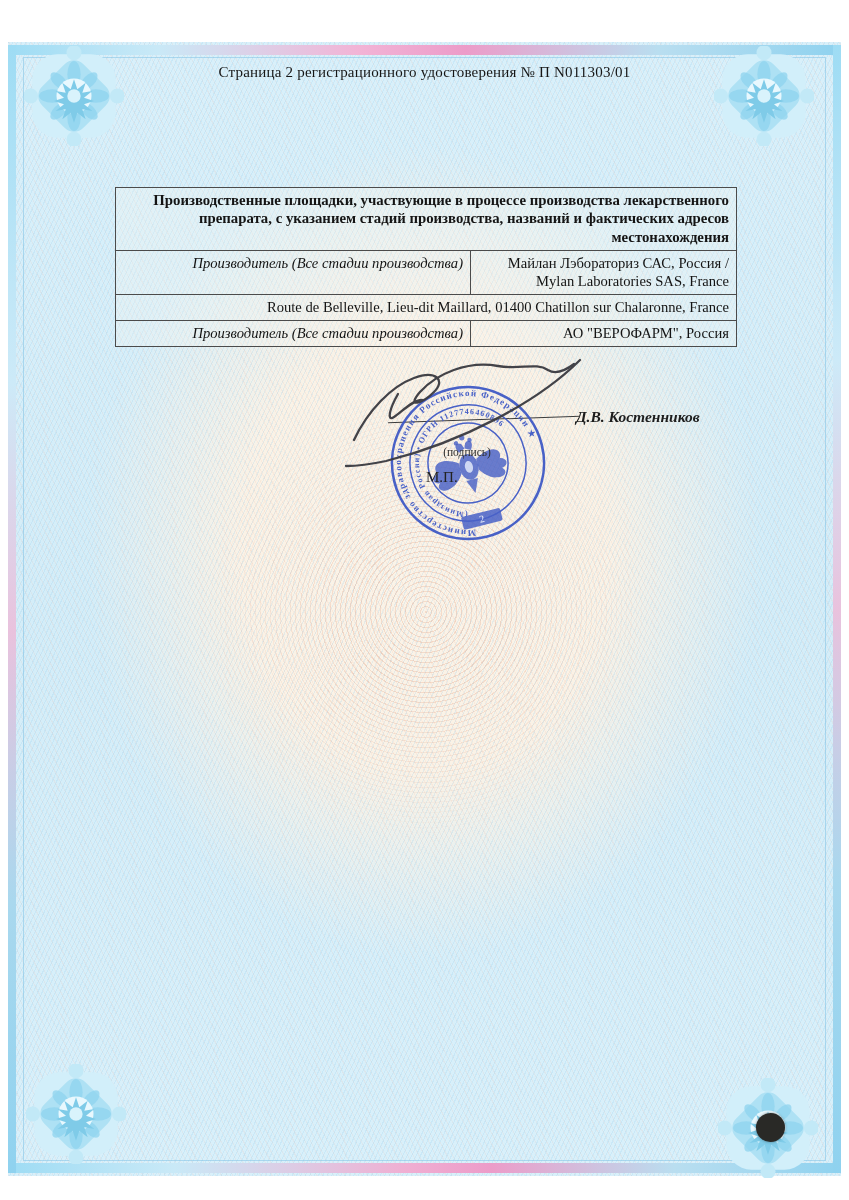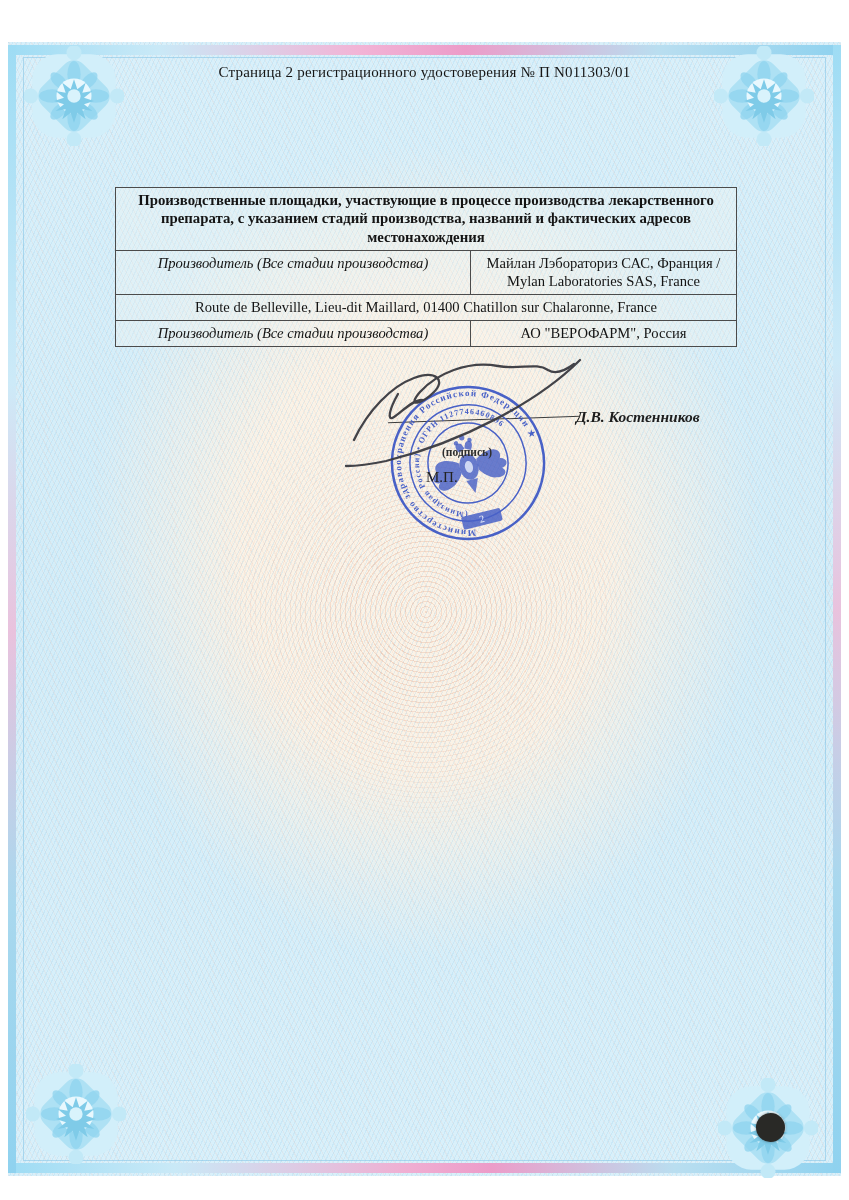--- a/index.html
+++ b/index.html
@@ -29,30 +29,30 @@
     mask-image:radial-gradient(circle, #000 22%, rgba(0,0,0,0) 68%);}
   .rosette{position:absolute;width:100px;height:100px;}
   .punch-hole{position:absolute;left:756px;top:1097px;width:29px;height:29px;border-radius:50%;
     background:#292926;box-shadow:0 0 3px rgba(0,0,0,.4);}
   
   .doc-header{position:absolute;left:0;right:0;top:48px;text-align:center;
     font-size:15px;letter-spacing:.2px;color:#161616;}
   table.sites{position:absolute;left:115px;top:171px;width:622px;border-collapse:collapse;
     font-size:14.6px;line-height:1.24;color:#141414;}
   table.sites td,table.sites th{border:1.4px solid #4b4b4b;padding:3px 7px 4px;vertical-align:top;
-    text-align:center;background:rgba(253,247,238,0.25);}
+    text-align:right;background:rgba(253,247,238,0.25);}
   th.tbl-head{font-weight:bold;font-size:14.8px;}
   td.lbl{width:340px;font-style:italic;}
   
   .sig-position{position:absolute;left:115px;top:393px;width:262px;font-weight:bold;font-size:15.5px;line-height:1.4;}
   .sig-name{position:absolute;left:576px;top:392px;font-weight:bold;font-size:15.5px;font-style:italic;}
   .sig-line{position:absolute;left:388px;top:403px;width:192px;height:0;
     border-top:1.6px solid #3c3c3c;transform:rotate(-2deg);}
   .sig-caption{position:absolute;left:426px;top:430px;width:82px;text-align:center;
-    font-size:11.5px;color:#2e2e2e;z-index:6;font-weight:bold;}
+    font-size:11.5px;color:#2e2e2e;z-index:6;}
   .sig-mp{position:absolute;left:426px;top:453px;width:82px;text-align:left;
     font-size:15px;color:#222;z-index:6;}
   .stamp-wrap{position:absolute;left:378px;top:357px;width:180px;height:180px;
     transform:rotate(-14deg);opacity:.93;z-index:4;}
   .scribble{position:absolute;left:340px;top:332px;width:252px;height:132px;z-index:5;}
   .stamp-text{font-family:"Liberation Serif",serif;font-weight:bold;fill:#3c57c5;}
 </style>
 </head>
 <body>
 
@@ -108,21 +108,21 @@
 
   <div class="doc-header">Страница 2 регистрационного удостоверения № П N011303/01</div>
 
   <table class="sites">
     <tbody>
       <tr>
         <th class="tbl-head" colspan="2">Производственные площадки, участвующие в процессе производства лекарственного препарата, с указанием стадий производства, названий и фактических адресов местонахождения</th>
       </tr>
       <tr>
         <td class="lbl">Производитель (Все стадии производства)</td>
-        <td>Майлан Лэбораториз САС, Франция / Mylan Laboratories SAS, France</td>
+        <td>Майлан Лэбораториз САС, Россия / Mylan Laboratories SAS, France</td>
       </tr>
       <tr>
         <td colspan="2">Route de Belleville, Lieu-dit Maillard, 01400 Chatillon sur Chalaronne, France</td>
       </tr>
       <tr>
         <td class="lbl">Производитель (Все стадии производства)</td>
         <td>АО "ВЕРОФАРМ", Россия</td>
       </tr>
     </tbody>
   </table>

